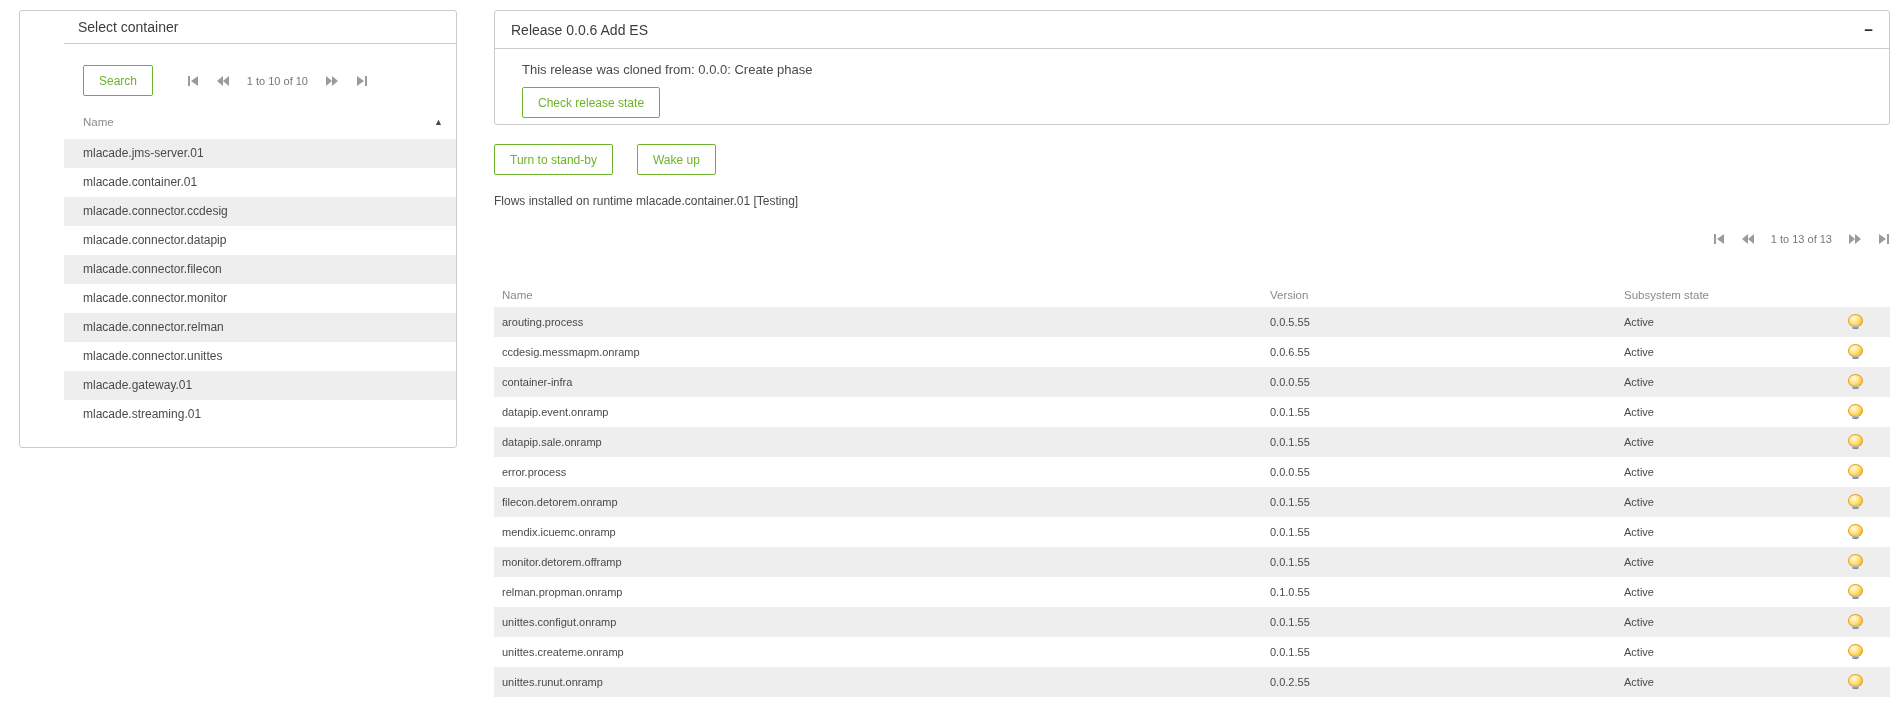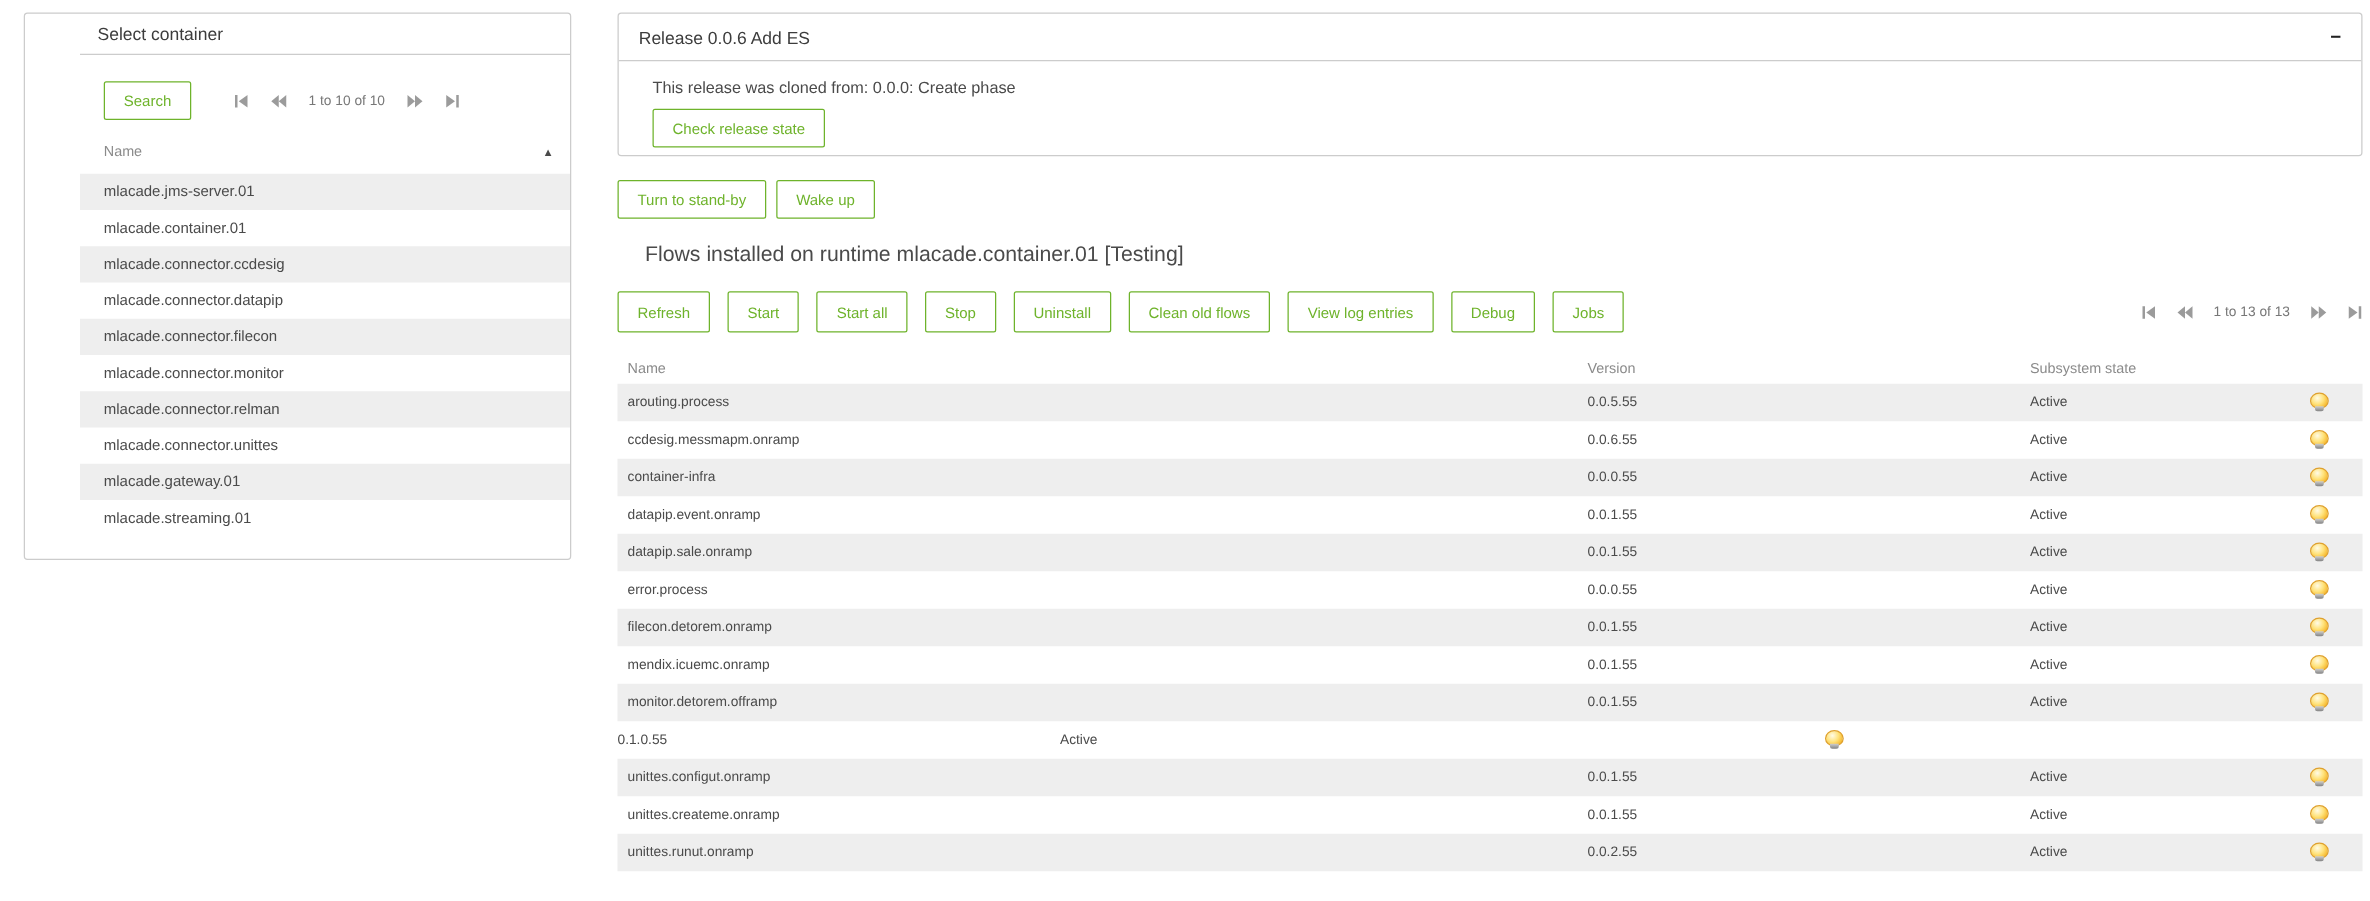--- a/index.html
+++ b/index.html
@@ -46,24 +46,24 @@
   div.list-item:nth-of-type(odd) { background:var(--stripe,#eee); }
 
   
   .release-panel { position:absolute; left:494px; top:10px; width:1396px; height:115px; }
   .collapse { font-size:15px; font-weight:bold; color:#222; cursor:pointer; line-height:1; }
   .release-body { padding:13px 0 0 27px; }
   .cloned-text { font-size:13px; color:#4a4a4a; }
   .release-body .btn { margin-top:10px; }
 
   
-  .action-row { position:absolute; left:494px; top:144px; display:flex; gap:8px;justify-content:flex-end; }
-
-  
-  .flows-heading { position:absolute; left:516px; top:194px; font-size:17px; color:#4a4a4a; }
+  .action-row { position:absolute; left:494px; top:144px; display:flex; gap:24px;justify-content:flex-end; }
+
+  
+  .flows-heading { position:absolute; left:494px; top:194px; font-size:12px; color:#4a4a4a; }
 
   .flows-toolbar-row { position:absolute; left:494px; top:233px; width:1396px; display:flex; align-items:center; }
   .toolbar { display:flex; gap:14px; }
   .toolbar .btn { height:33px; }
   .flows-toolbar-row .pager { margin-left:auto;gap:16px; }
 
   .flows-table { position:absolute; left:494px; top:283px; width:1396px; }
   .t-header { display:flex; align-items:center; height:24px; font-size:11.5px; color:var(--muted,#8b8b8b); }
   .t-row { display:flex; align-items:center; height:30px; font-size:11px; color:#4a4a4a; }
   div.t-row:nth-of-type(odd) { background:var(--stripe,#eee); }
@@ -164,40 +164,20 @@
 </section>
 
 <div class="action-row">
   <button class="btn">Turn to stand-by</button>
   <button class="btn">Wake up</button>
 </div>
 
 <div class="flows-heading">Flows installed on runtime mlacade.container.01 [Testing]</div>
 
 <div class="flows-toolbar-row">
-  <div class="toolbar">
-
-      <button class="btn">Refresh</button>
-
-      <button class="btn">Start</button>
-
-      <button class="btn">Start all</button>
-
-      <button class="btn">Stop</button>
-
-      <button class="btn">Uninstall</button>
-
-      <button class="btn">Clean old flows</button>
-
-      <button class="btn">View log entries</button>
-
-      <button class="btn">Debug</button>
-
-      <button class="btn">Jobs</button>
-    </div>
   <div class="pager">
     <span class="pg-icon">
       <svg width="12" height="12" viewBox="0 0 12 12" fill="currentColor">
           <rect x="1" y="1" width="2" height="10"></rect>
           <path d="M11 1 L4 6 L11 11 Z"></path>
         </svg>
     </span>
     <span class="pg-icon">
       <svg width="14" height="12" viewBox="0 0 14 12" fill="currentColor">
           <path d="M7 1 L1 6 L7 11 Z"></path>
@@ -304,20 +284,21 @@
       <div class="t-row">
         <span class="c-name">monitor.detorem.offramp</span>
         <span class="c-version">0.0.1.55</span>
         <span class="c-state">Active</span>
         <span class="c-icon">
           <span class="bulb"></span>
         </span>
       </div>
 
       <div class="t-row">
+        <span class="c-name">relman.propman.onramp</span>
         <span class="c-version">0.1.0.55</span>
         <span class="c-state">Active</span>
         <span class="c-icon">
           <span class="bulb"></span>
         </span>
       </div>
 
       <div class="t-row">
         <span class="c-name">unittes.configut.onramp</span>
         <span class="c-version">0.0.1.55</span>

